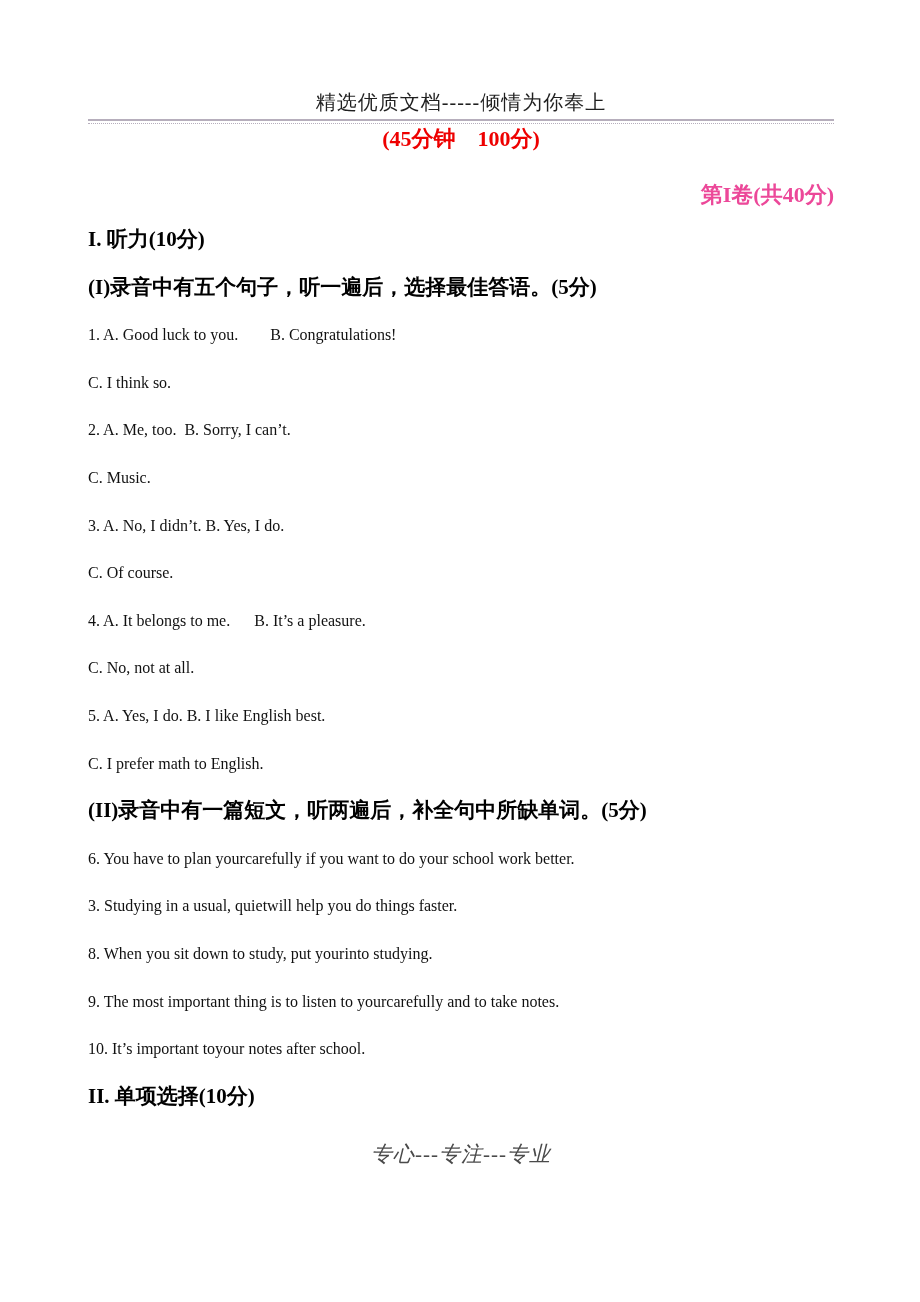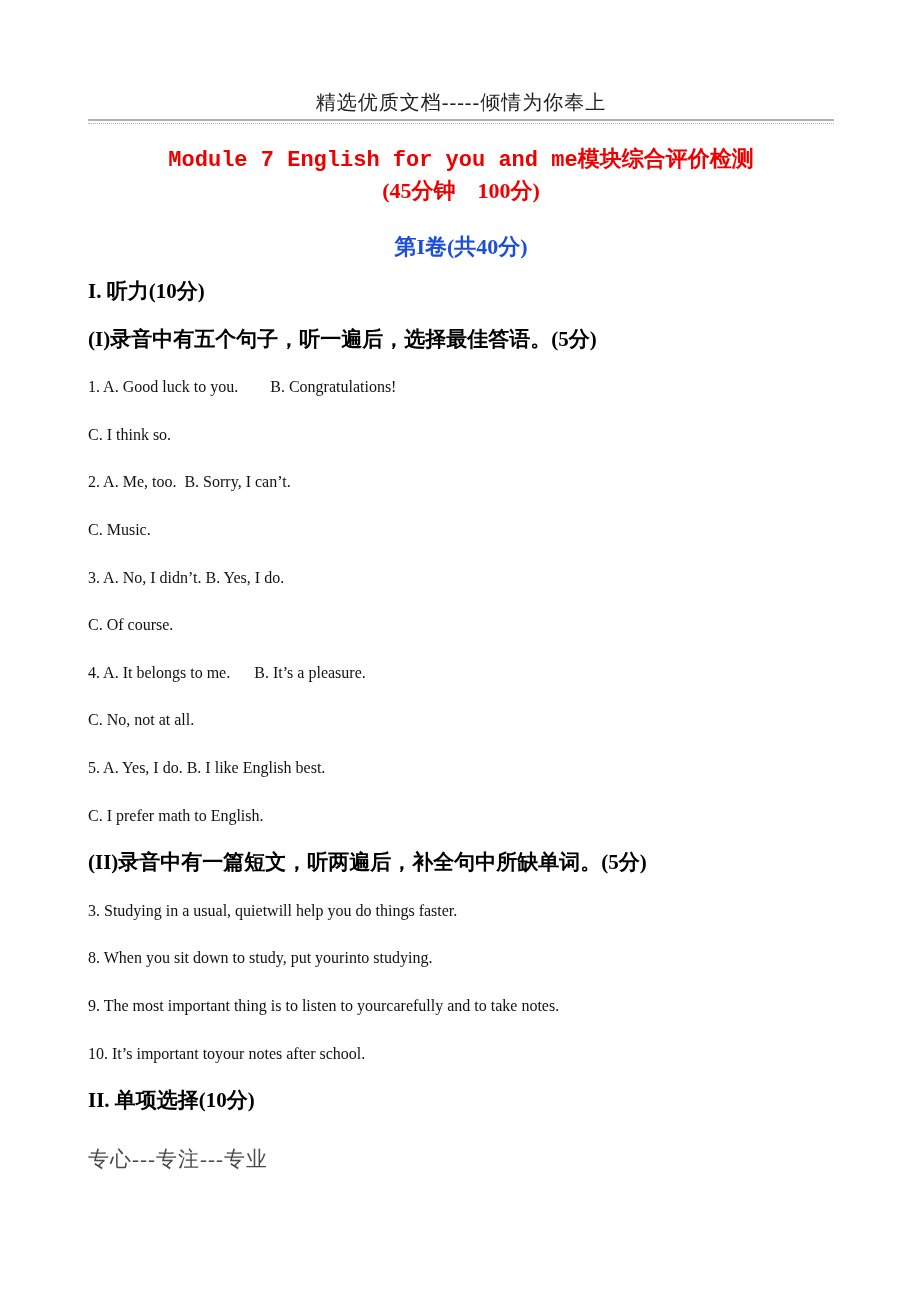--- a/index.html
+++ b/index.html
@@ -47,78 +47,79 @@
   .doc-subtitle {
     text-align: center;
     font-weight: bold;
     font-size: 22px;
     line-height: 30px;
     color: #ee0000;
     white-space: pre-wrap;
   }
   .volume-heading {
     margin-top: 26px;
-    text-align: center;
+    text-align: right;
     font-weight: bold;
     font-size: 22px;
     line-height: 30px;
-    color: #1d4ed8;
+    color: #ec4899;
   }
   .lines {
     margin-top: 6px;
   }
   .line {
     font-size: 16px;
     line-height: 47.6px;
     white-space: pre-wrap;
     color: #111111;
   }
   .line.bold {
     font-weight: bold;
     font-size: 21px;
     color: #000000;
   }
   .doc-footer {
     margin-top: 20px;
-    text-align: left;
+    text-align: center;
     font-size: 21px;
     line-height: 28px;
     color: #4a4a4a;
     letter-spacing: 1px;
+    font-style: italic;
   }
 </style>
 </head>
 <body>
 
 <div class="page">
 
   <div class="doc-header">精选优质文档-----倾情为你奉上</div>
 
   <div class="header-rule"></div>
 
-  <div class="doc-title">Module 7 English for you and me模块综合评价检测</div>
 
   <div class="doc-subtitle">(45分钟　100分)</div>
 
   <div class="volume-heading">第I卷(共40分)</div>
 
   <div class="lines">
     <div class="line bold">I. 听力(10分)</div>
     <div class="line bold">(I)录音中有五个句子，听一遍后，选择最佳答语。(5分)</div>
     <div class="line">1. A. Good luck to you.        B. Congratulations!</div>
     <div class="line">C. I think so.</div>
     <div class="line">2. A. Me, too.  B. Sorry, I can’t.</div>
     <div class="line">C. Music.</div>
     <div class="line">3. A. No, I didn’t. B. Yes, I do.</div>
     <div class="line">C. Of course.</div>
     <div class="line">4. A. It belongs to me.      B. It’s a pleasure.</div>
     <div class="line">C. No, not at all.</div>
     <div class="line">5. A. Yes, I do. B. I like English best.</div>
     <div class="line">C. I prefer math to English.</div>
     <div class="line bold">(II)录音中有一篇短文，听两遍后，补全句中所缺单词。(5分)</div>
+    <div class="line">6. You have to plan yourcarefully if you want to do your school work better.</div>
     <div class="line">3. Studying in a usual, quietwill help you do things faster.</div>
     <div class="line">8. When you sit down to study, put yourinto studying.</div>
     <div class="line">9. The most important thing is to listen to yourcarefully and to take notes.</div>
     <div class="line">10. It’s important toyour notes after school.</div>
     <div class="line bold">II. 单项选择(10分)</div>
   </div>
 
   <div class="doc-footer">专心---专注---专业</div>
 
 </div>

